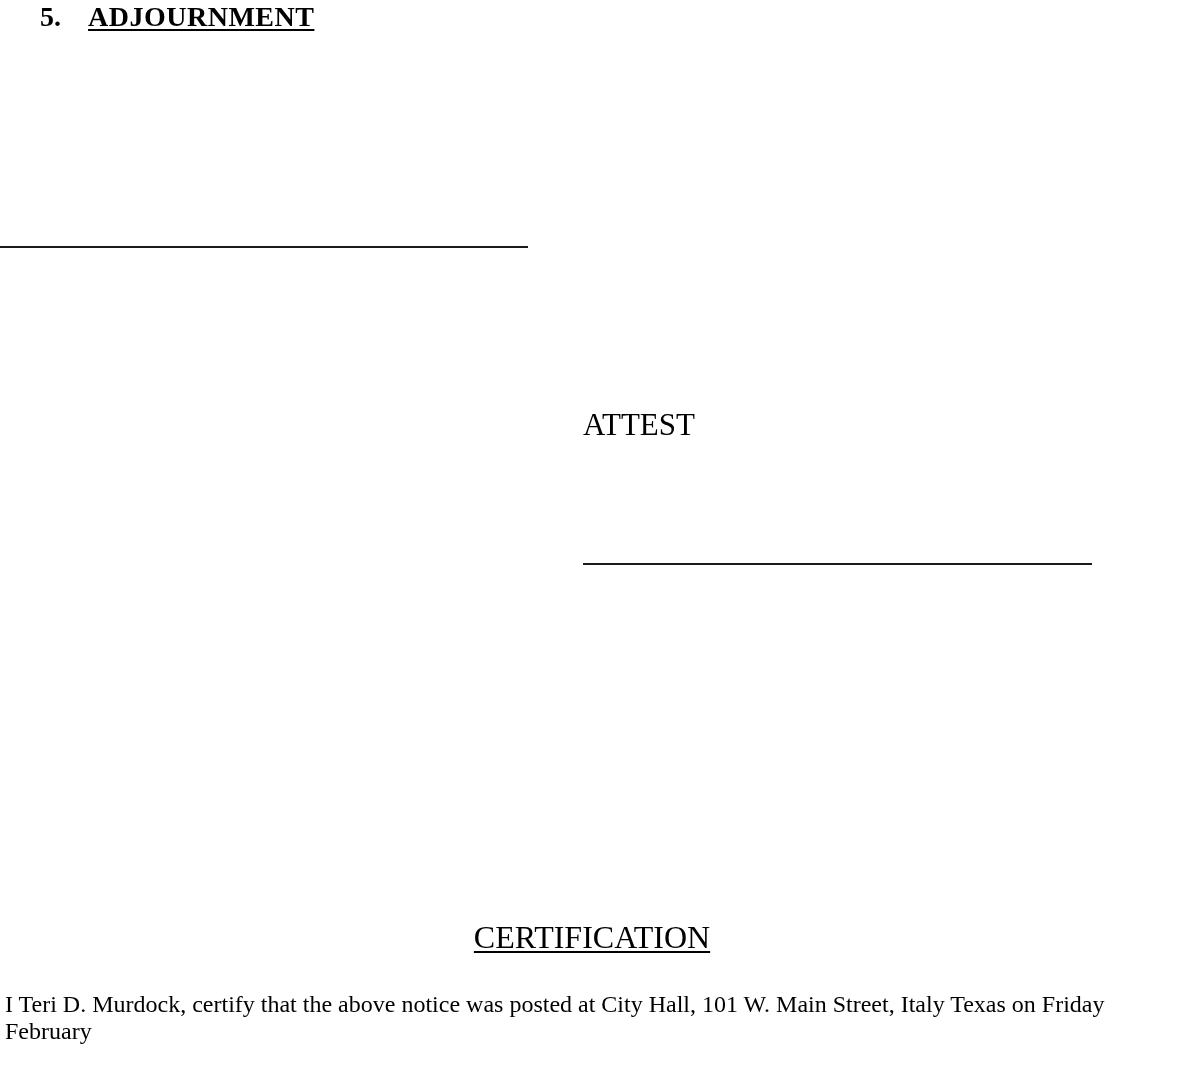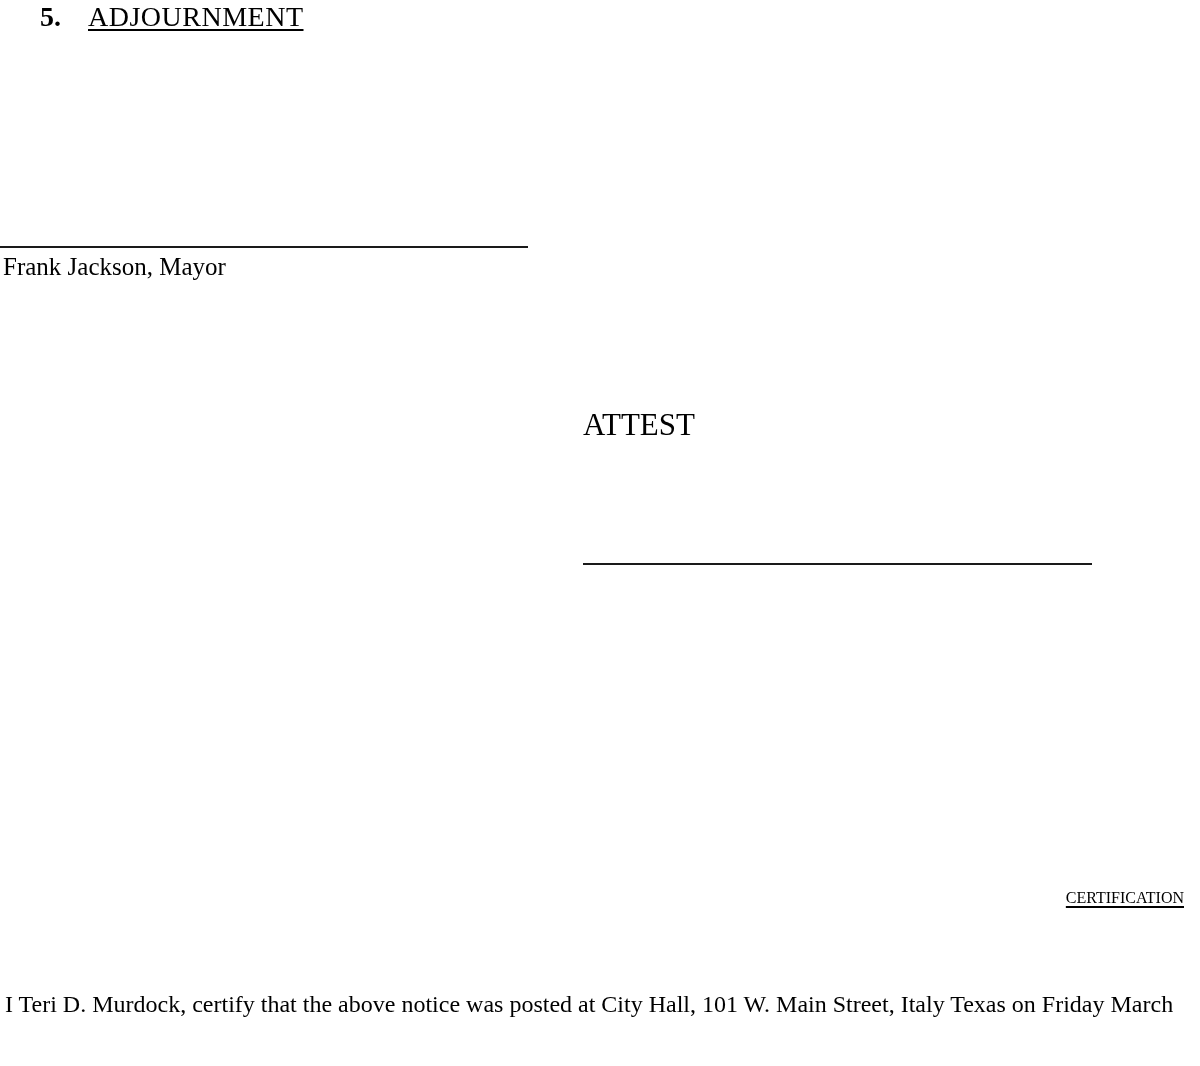--- a/index.html
+++ b/index.html
@@ -22,21 +22,21 @@
     left: 40px;
     font-size: 28px;
     font-weight: bold;
     line-height: 30px;
   }
   .heading-title {
     position: absolute;
     top: 2px;
     left: 88px;
     font-size: 28px;
-    font-weight: normal;
+    font-weight: bold;
     line-height: 30px;
     text-decoration: underline;
     text-decoration-thickness: 2px;
     text-underline-offset: 3px;
     letter-spacing: 0.5px;
   }
   .sig-line {
     position: absolute;
     border-top: 2px solid #1a1a1a;
     height: 0;
@@ -67,25 +67,25 @@
   }
   .sig-name-secretary {
     position: absolute;
     top: 569px;
     left: 583px;
     font-size: 25px;
     line-height: 29px;
   }
   .certification-heading {
     position: absolute;
-    top: 884px;
+    top: 924px;
     left: 0;
     width: 1184px;
-    text-align: right;
-    font-size: 16px;
+    text-align: center;
+    font-size: 32px;
     line-height: 27px;
   }
   .certification-heading span {
     text-decoration: underline;
     text-decoration-thickness: 1.5px;
     text-underline-offset: 3px;
   }
   .para {
     position: absolute;
     left: 5px;
@@ -103,32 +103,31 @@
 </style>
 </head>
 <body>
 
 <div class="page">
 
   <span class="heading-number">5.</span>
   <span class="heading-title">ADJOURNMENT</span>
 
   <div class="sig-line sig-line-mayor"></div>
-  <div class="sig-name-mayor">Frank Jackson, Mayor</div>
 
   <div class="attest-label">ATTEST</div>
 
   <div class="sig-line sig-line-secretary"></div>
 
   <div class="certification-heading">
     <span>CERTIFICATION</span>
   </div>
 
   <div class="para para-certification">
-    <div>I Teri D. Murdock, certify that the above notice was posted at City Hall, 101 W. Main Street, Italy Texas on Friday March</div>
+    <div>I Teri D. Murdock, certify that the above notice was posted at City Hall, 101 W. Main Street, Italy Texas on Friday February</div>
     
   </div>
 
   <div class="para para-accessibility">
     <div>This facility is wheelchair accessible and accessible parking places are available, requests for reasonable accommodations must</div>
     
   </div>
 
 </div>
 

